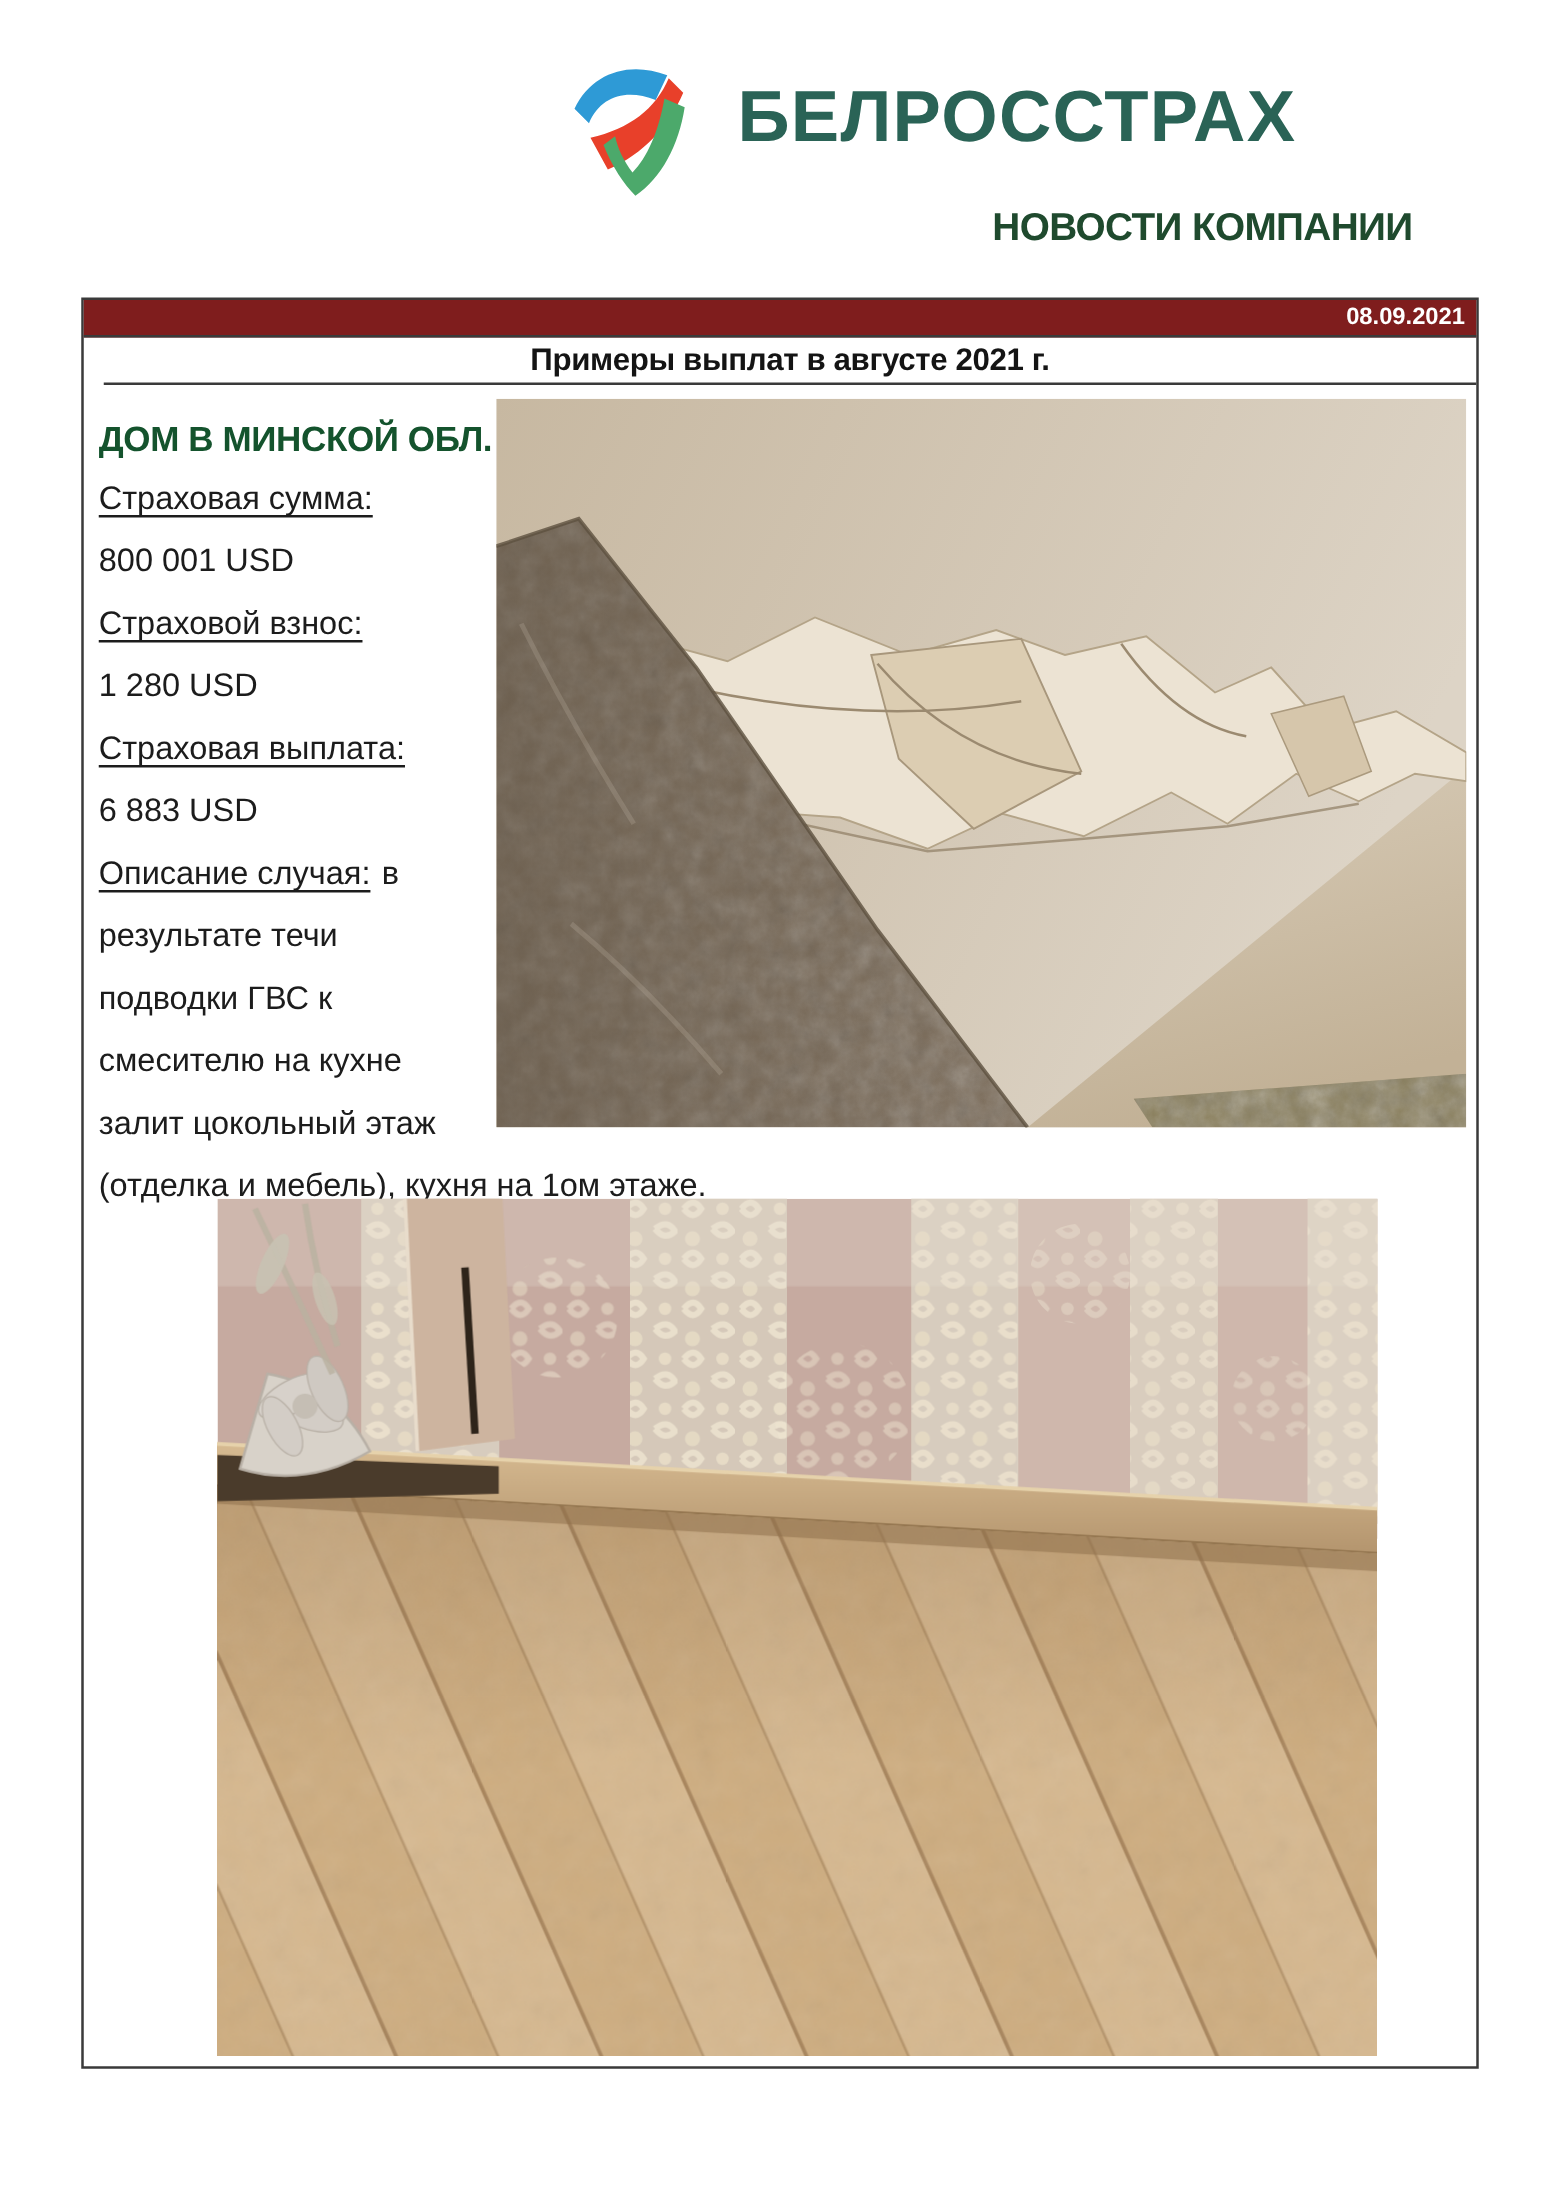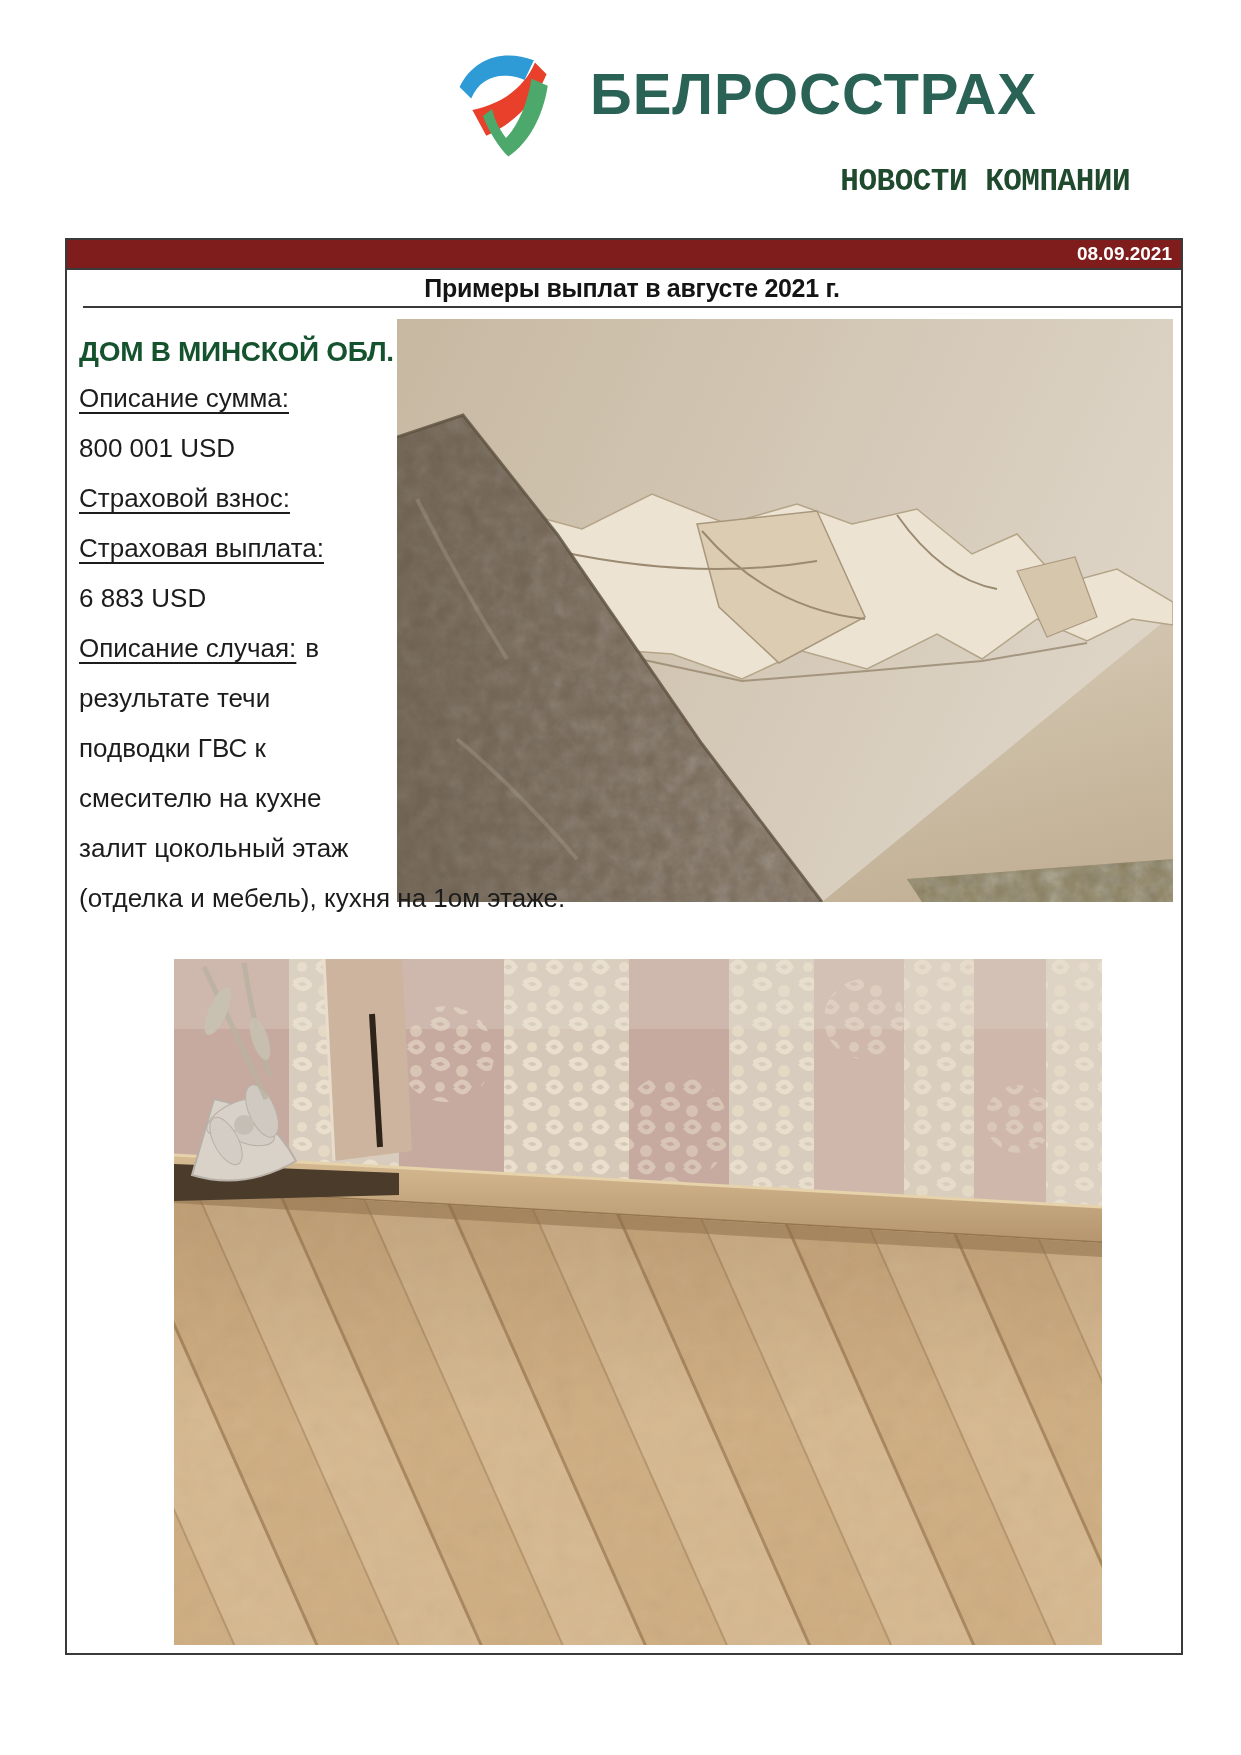--- a/index.html
+++ b/index.html
@@ -10,21 +10,21 @@
   .abs{position:absolute;}
 
   
   #brand-logo{left:448px;top:44px;width:116px;height:124px;}
   #brand-name{
     left:590px;top:60px;font-size:58px;font-weight:700;color:#2A6356;
     letter-spacing:1px;white-space:nowrap;
   }
   #section-heading{
     right:131px;top:164px;font-size:31px;font-weight:700;color:#1F4A2E;
-    letter-spacing:-0.5px;white-space:nowrap;font-family:Liberation Mono, monospace;
+    letter-spacing:-0.5px;white-space:nowrap;
   }
 
   
   #doc-table{
     left:65px;top:238px;width:1118px;height:1417px;
     border:2px solid #3A3A3A;box-sizing:border-box;background:#fff;
   }
   .row-date{
     height:30px;background:#7f1d1d;border-bottom:2px solid #3A3A3A;
     display:flex;align-items:center;justify-content:flex-end;
@@ -124,23 +124,24 @@
       <g clip-path="url(#oliveClip)">
         <rect x="500" y="530" width="276" height="53" fill="#8a7f5d"></rect>
         <rect x="500" y="530" width="276" height="53" filter="url(#noise1)" opacity="0.5"></rect>
       </g>
     </svg>
   </div>
 
   <div class="abs" id="case-text">
     <div class="case-heading">ДОМ В МИНСКОЙ ОБЛ.</div>
 
-    <div class="line"><span class="u">Описание сумма:</span></div>
+    <div class="line"><span class="u">Страховая сумма:</span></div>
     <div class="line">800 001 USD</div>
     <div class="line"><span class="u">Страховой взнос:</span></div>
+    <div class="line">1 280 USD</div>
     <div class="line"><span class="u">Страховая выплата:</span></div>
     <div class="line">6 883 USD</div>
 
     <div class="line">
       <span class="u">Описание случая:</span><span class="after-label">в</span>
     </div>
     <div class="line">результате течи</div>
     <div class="line">подводки ГВС к</div>
     <div class="line">смесителю на кухне</div>
     <div class="line">залит цокольный этаж</div>

